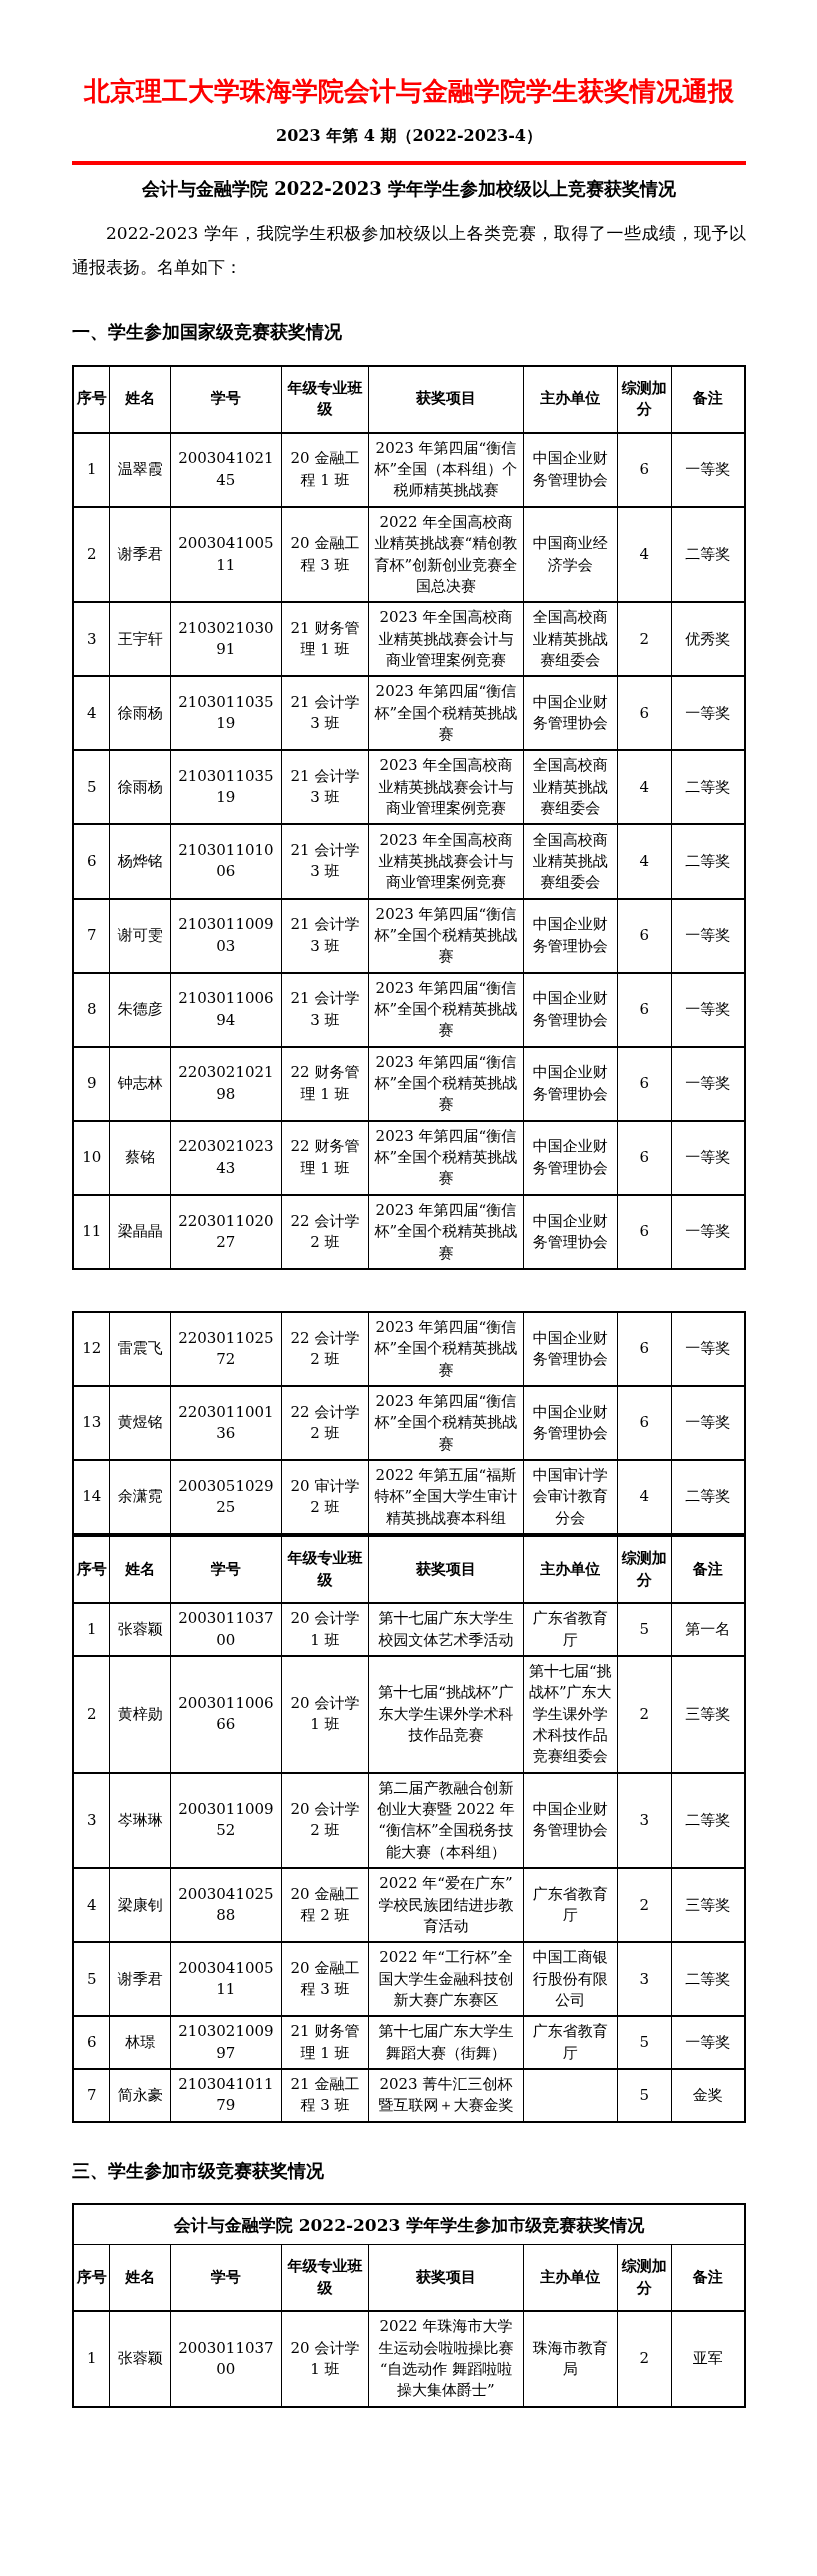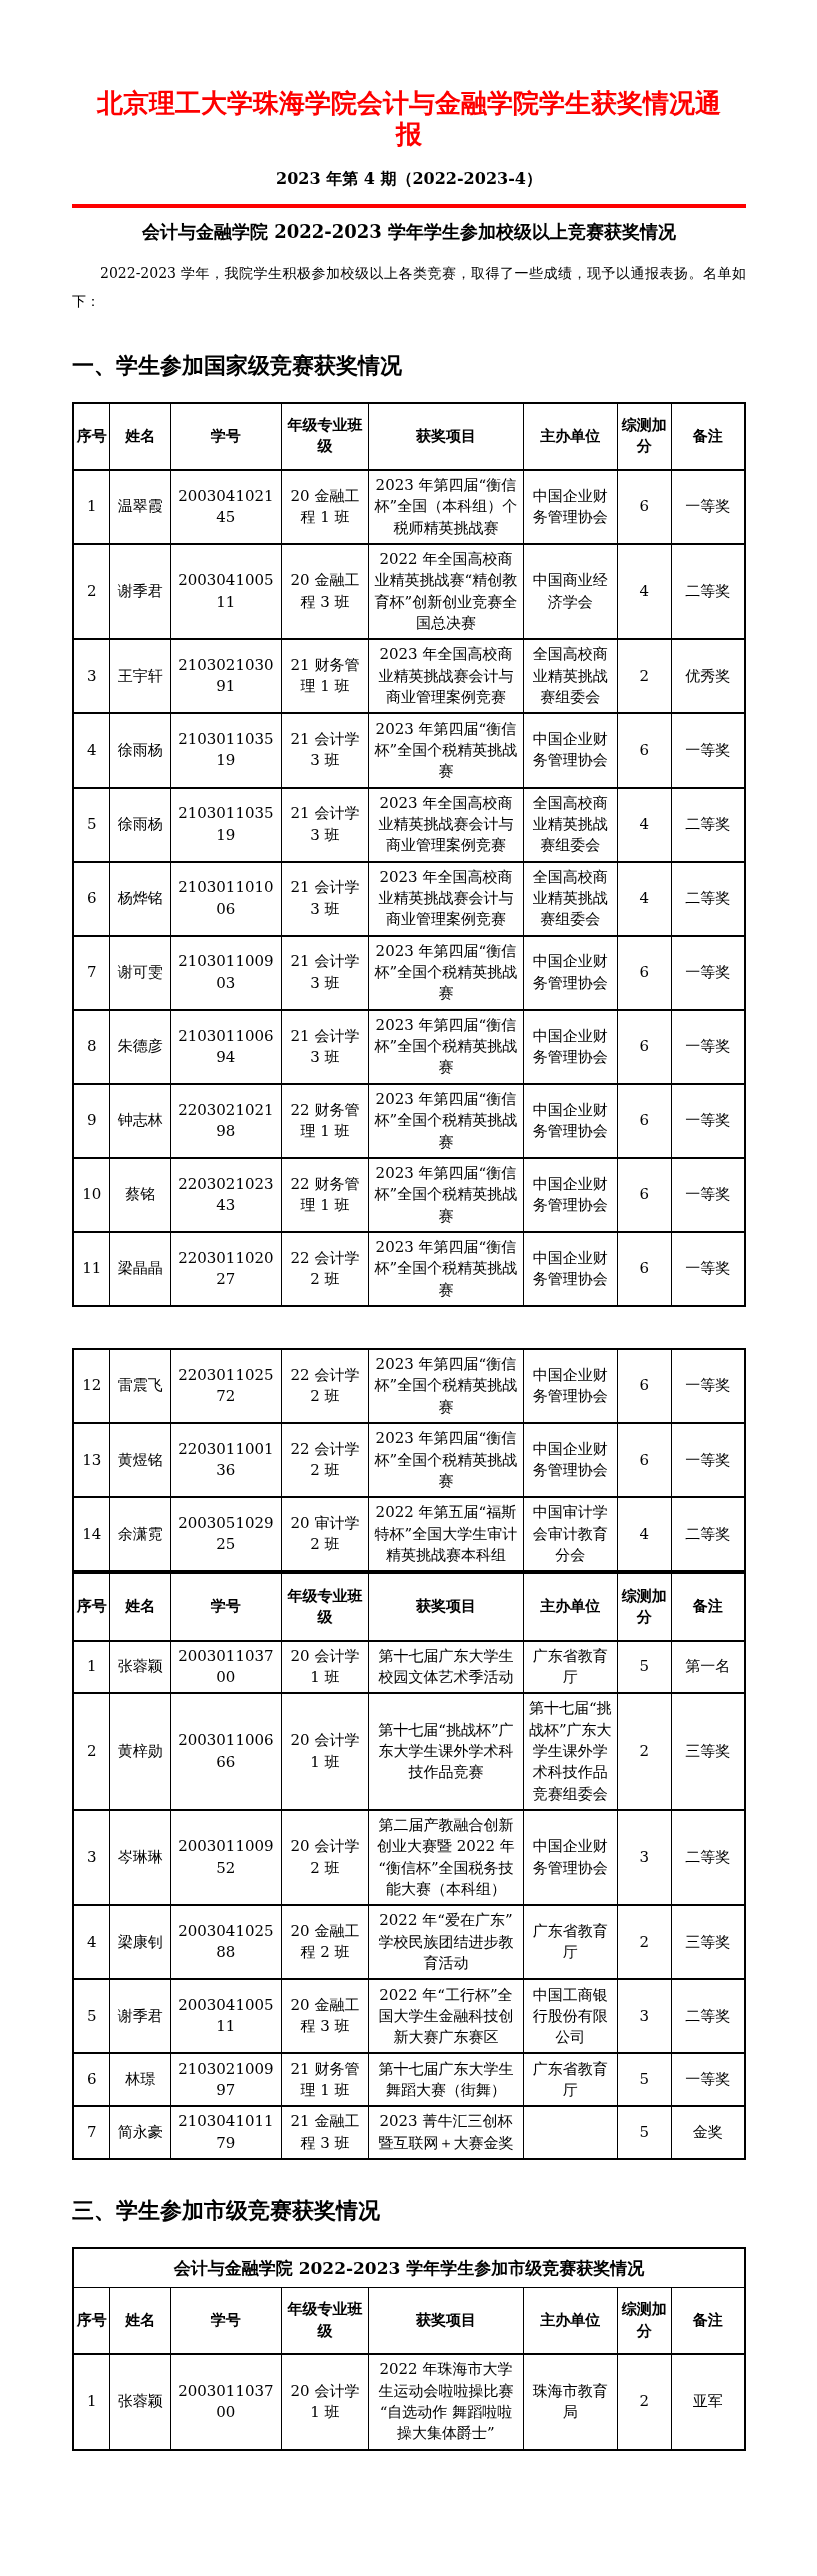--- a/index.html
+++ b/index.html
@@ -7,21 +7,21 @@
   body {
     width: 818px;
     min-height: 3470px;
     background: #ffffff;
     color: #000000;
     font-family: "DejaVu Serif", "Liberation Serif", serif;
   }
   .page { padding: 72px 72px 0 72px; }
 
   .doc-title {
-    margin: 16px;
+    margin: 4px;
     color: #fe0000;
     font-size: 26px;
     font-weight: 700;
     text-align: center;
     line-height: 1.2;
   }
   .doc-issue {
     margin-top: 18.5px;
     font-size: 16px;
     font-weight: 700;
@@ -34,29 +34,29 @@
   }
   .doc-subtitle {
     margin: 12.4px 0 0 0;
     font-size: 18px;
     font-weight: 700;
     text-align: center;
     line-height: 1.3;
   }
   .intro, .closing {
     margin: 15.5px 0 0 0;
-    font-size: 14px;
+    font-size: 17px;
     line-height: 2.0;
     text-indent: 2em;
     text-align: justify;
   }
 
   .section-heading {
     margin: 36px 0 20.6px 0;
-    font-size: 22px;
+    font-size: 18px;
     font-weight: 700;
   }
 
   .award-table {
     width: 100%;
     border-collapse: collapse;
     table-layout: fixed;
     border: 2.6px solid #000;
   }
   .award-table.cont { margin-top: 41px; }

